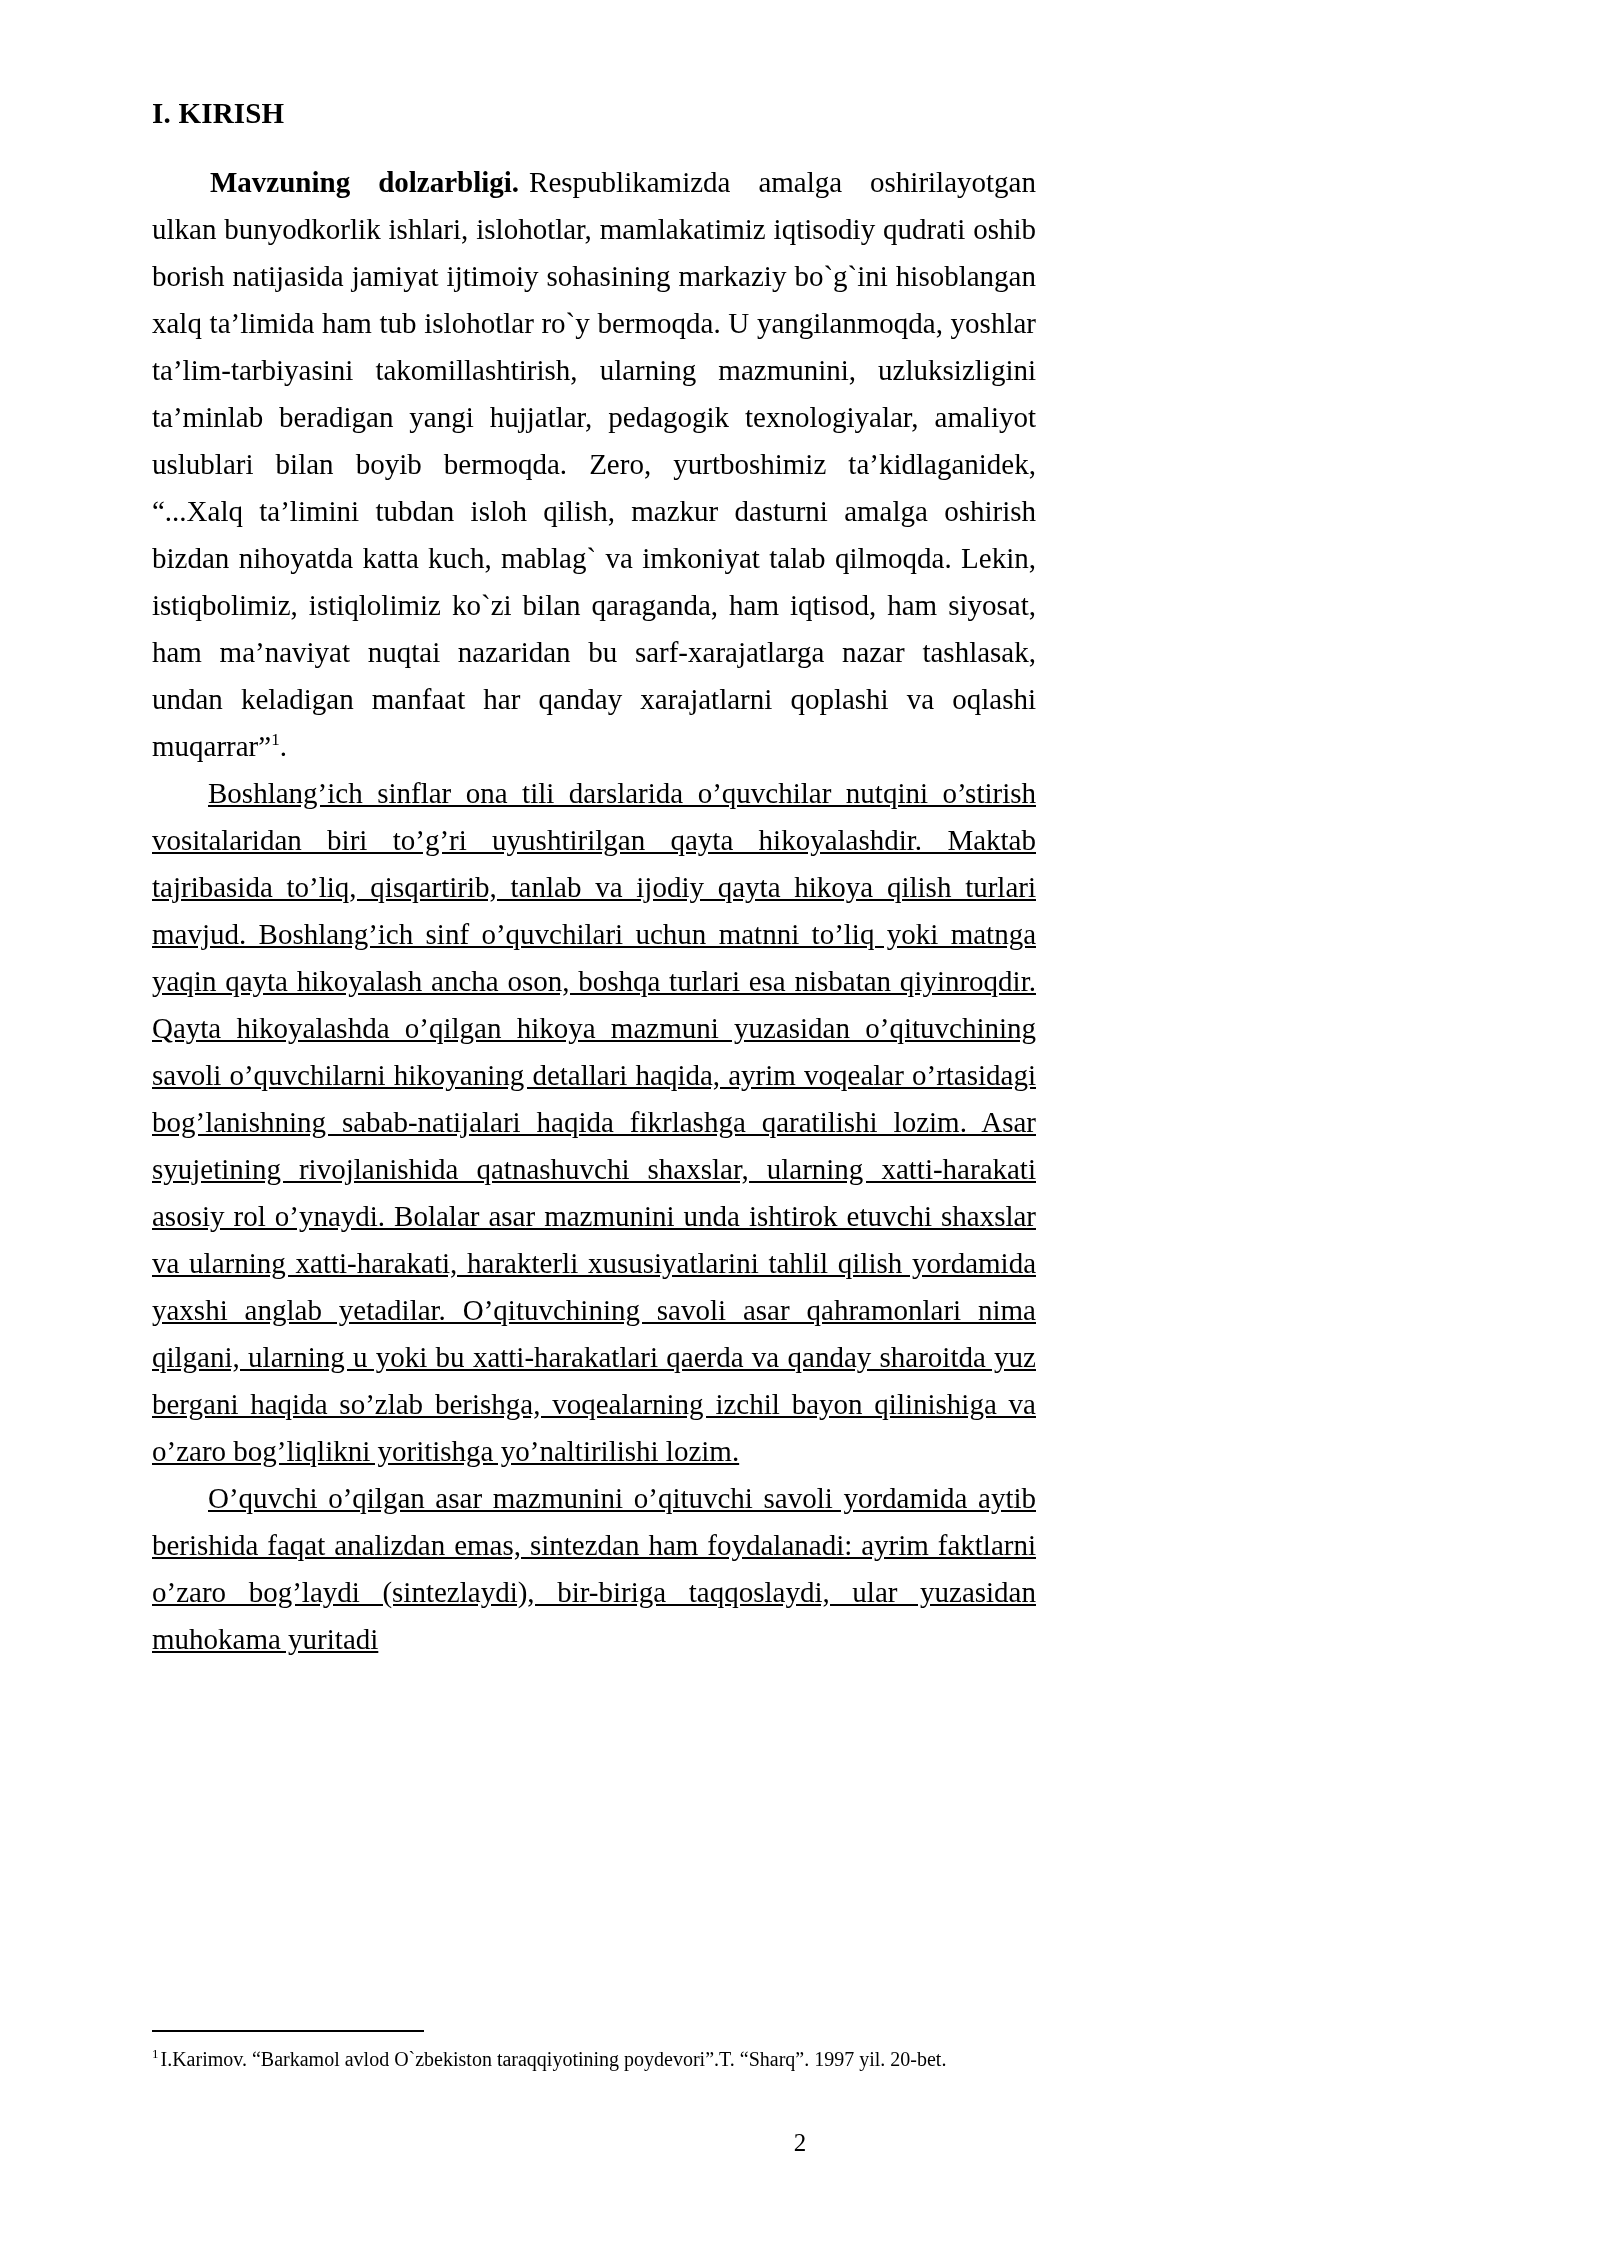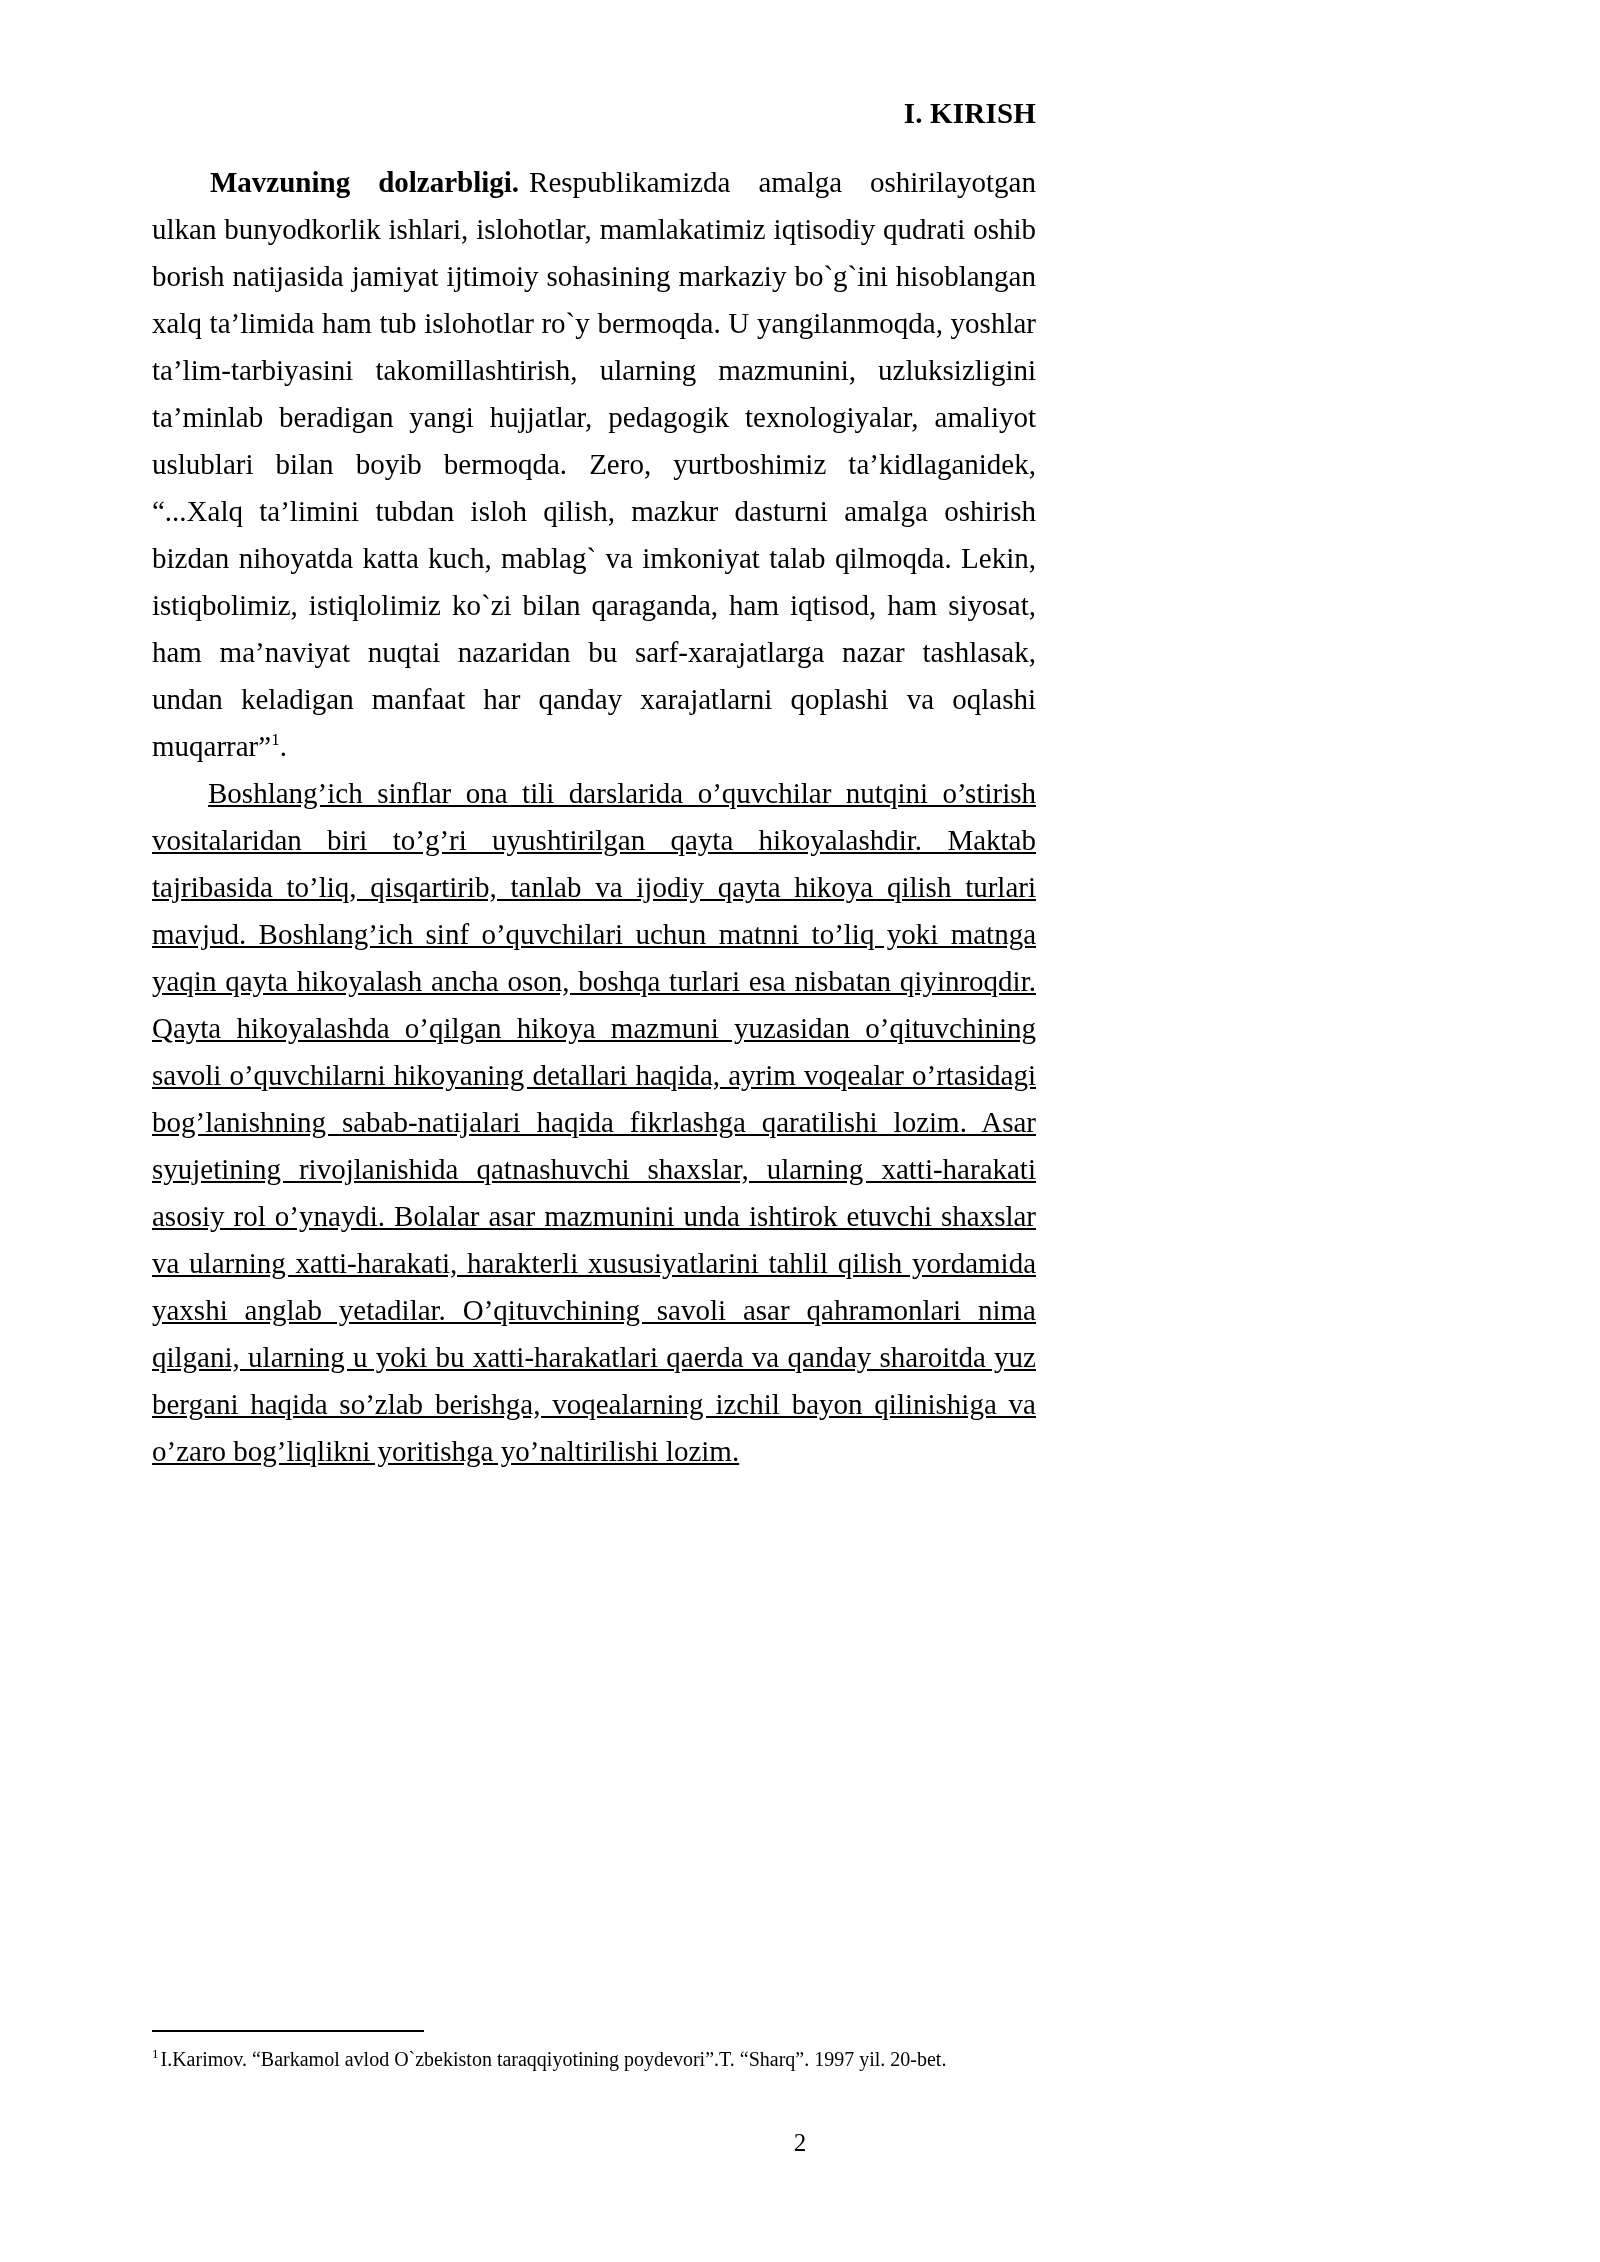--- a/index.html
+++ b/index.html
@@ -20,21 +20,21 @@
     box-sizing: border-box;
     overflow: hidden;
   }
   .content {
     position: absolute;
     left: 152px;
     top: 96px;
     width: 884px;
   }
   .doc-title {
-    text-align: right;
+    text-align: left;
     font-weight: bold;
     font-size: 29px;
     line-height: 1.2;
     letter-spacing: 0.2px;
     margin: 0 0 28px 0;
   }
   p.body-par {
     margin: 0;
     text-align: justify;
     text-justify: inter-word;
@@ -100,20 +100,21 @@
 <div class="page">
 
   <div class="content">
 
     <h1 class="doc-title">I. KIRISH</h1>
 
     <p class="body-par"><span class="lead">Mavzuning dolzarbligi.</span><span class="lead-gap"></span><span>Respublikamizda amalga oshirilayotgan ulkan bunyodkorlik ishlari, islohotlar, mamlakatimiz iqtisodiy qudrati oshib borish natijasida jamiyat ijtimoiy sohasining markaziy bo`g`ini hisoblangan xalq ta’limida ham tub islohotlar ro`y bermoqda. U yangilanmoqda, yoshlar ta’lim-tarbiyasini takomillashtirish, ularning mazmunini, uzluksizligini ta’minlab beradigan yangi hujjatlar, pedagogik texnologiyalar, amaliyot uslublari bilan boyib bermoqda. Zero, yurtboshimiz ta’kidlaganidek, “...Xalq ta’limini tubdan isloh qilish, mazkur dasturni amalga oshirish bizdan nihoyatda katta kuch, mablag` va imkoniyat talab qilmoqda. Lekin, istiqbolimiz, istiqlolimiz ko`zi bilan qaraganda, ham iqtisod, ham siyosat, ham ma’naviyat nuqtai nazaridan bu sarf-xarajatlarga nazar tashlasak, undan keladigan manfaat har qanday xarajatlarni qoplashi va oqlashi muqarrar”</span><sup class="fn-ref">1</sup><span>.</span></p>
 
     <p class="body-par tight-indent"><span>Boshlang’ich sinflar ona tili darslarida o’quvchilar nutqini o’stirish vositalaridan biri to’g’ri uyushtirilgan qayta hikoyalashdir. Maktab tajribasida to’liq, qisqartirib, tanlab va ijodiy qayta hikoya qilish turlari mavjud. Boshlang’ich sinf o’quvchilari uchun matnni to’liq yoki matnga yaqin qayta hikoyalash ancha oson, boshqa turlari esa  nisbatan qiyinroqdir. Qayta hikoyalashda o’qilgan hikoya mazmuni yuzasidan o’qituvchining savoli o’quvchilarni hikoyaning detallari haqida, ayrim voqealar o’rtasidagi bog’lanishning sabab-natijalari haqida fikrlashga qaratilishi lozim. Asar syujetining rivojlanishida qatnashuvchi shaxslar, ularning xatti-harakati asosiy rol o’ynaydi. Bolalar asar mazmunini unda ishtirok etuvchi shaxslar va ularning xatti-harakati, harakterli xususiyatlarini tahlil qilish yordamida yaxshi anglab yetadilar. O’qituvchining savoli asar qahramonlari nima qilgani, ularning u yoki bu xatti-harakatlari qaerda va qanday sharoitda yuz bergani haqida so’zlab berishga, voqealarning izchil bayon qilinishiga va o’zaro bog’liqlikni yoritishga yo’naltirilishi lozim.</span></p>
 
+    <p class="body-par tight-indent"><span>O’quvchi o’qilgan asar mazmunini o’qituvchi savoli yordamida aytib berishida faqat analizdan emas, sintezdan ham foydalanadi: ayrim faktlarni o’zaro bog’laydi (sintezlaydi), bir-biriga taqqoslaydi, ular yuzasidan muhokama yuritadi</span></p>
 
   </div>
 
   <div class="footnote-block">
     <div class="footnote-rule"></div>
     <p class="footnote-text"><sup>1</sup><span>I.Karimov. “Barkamol avlod O`zbekiston taraqqiyotining poydevori”.T. “Sharq”. 1997 yil. 20-bet.</span></p>
   </div>
 
   <div class="page-number">2</div>
 

